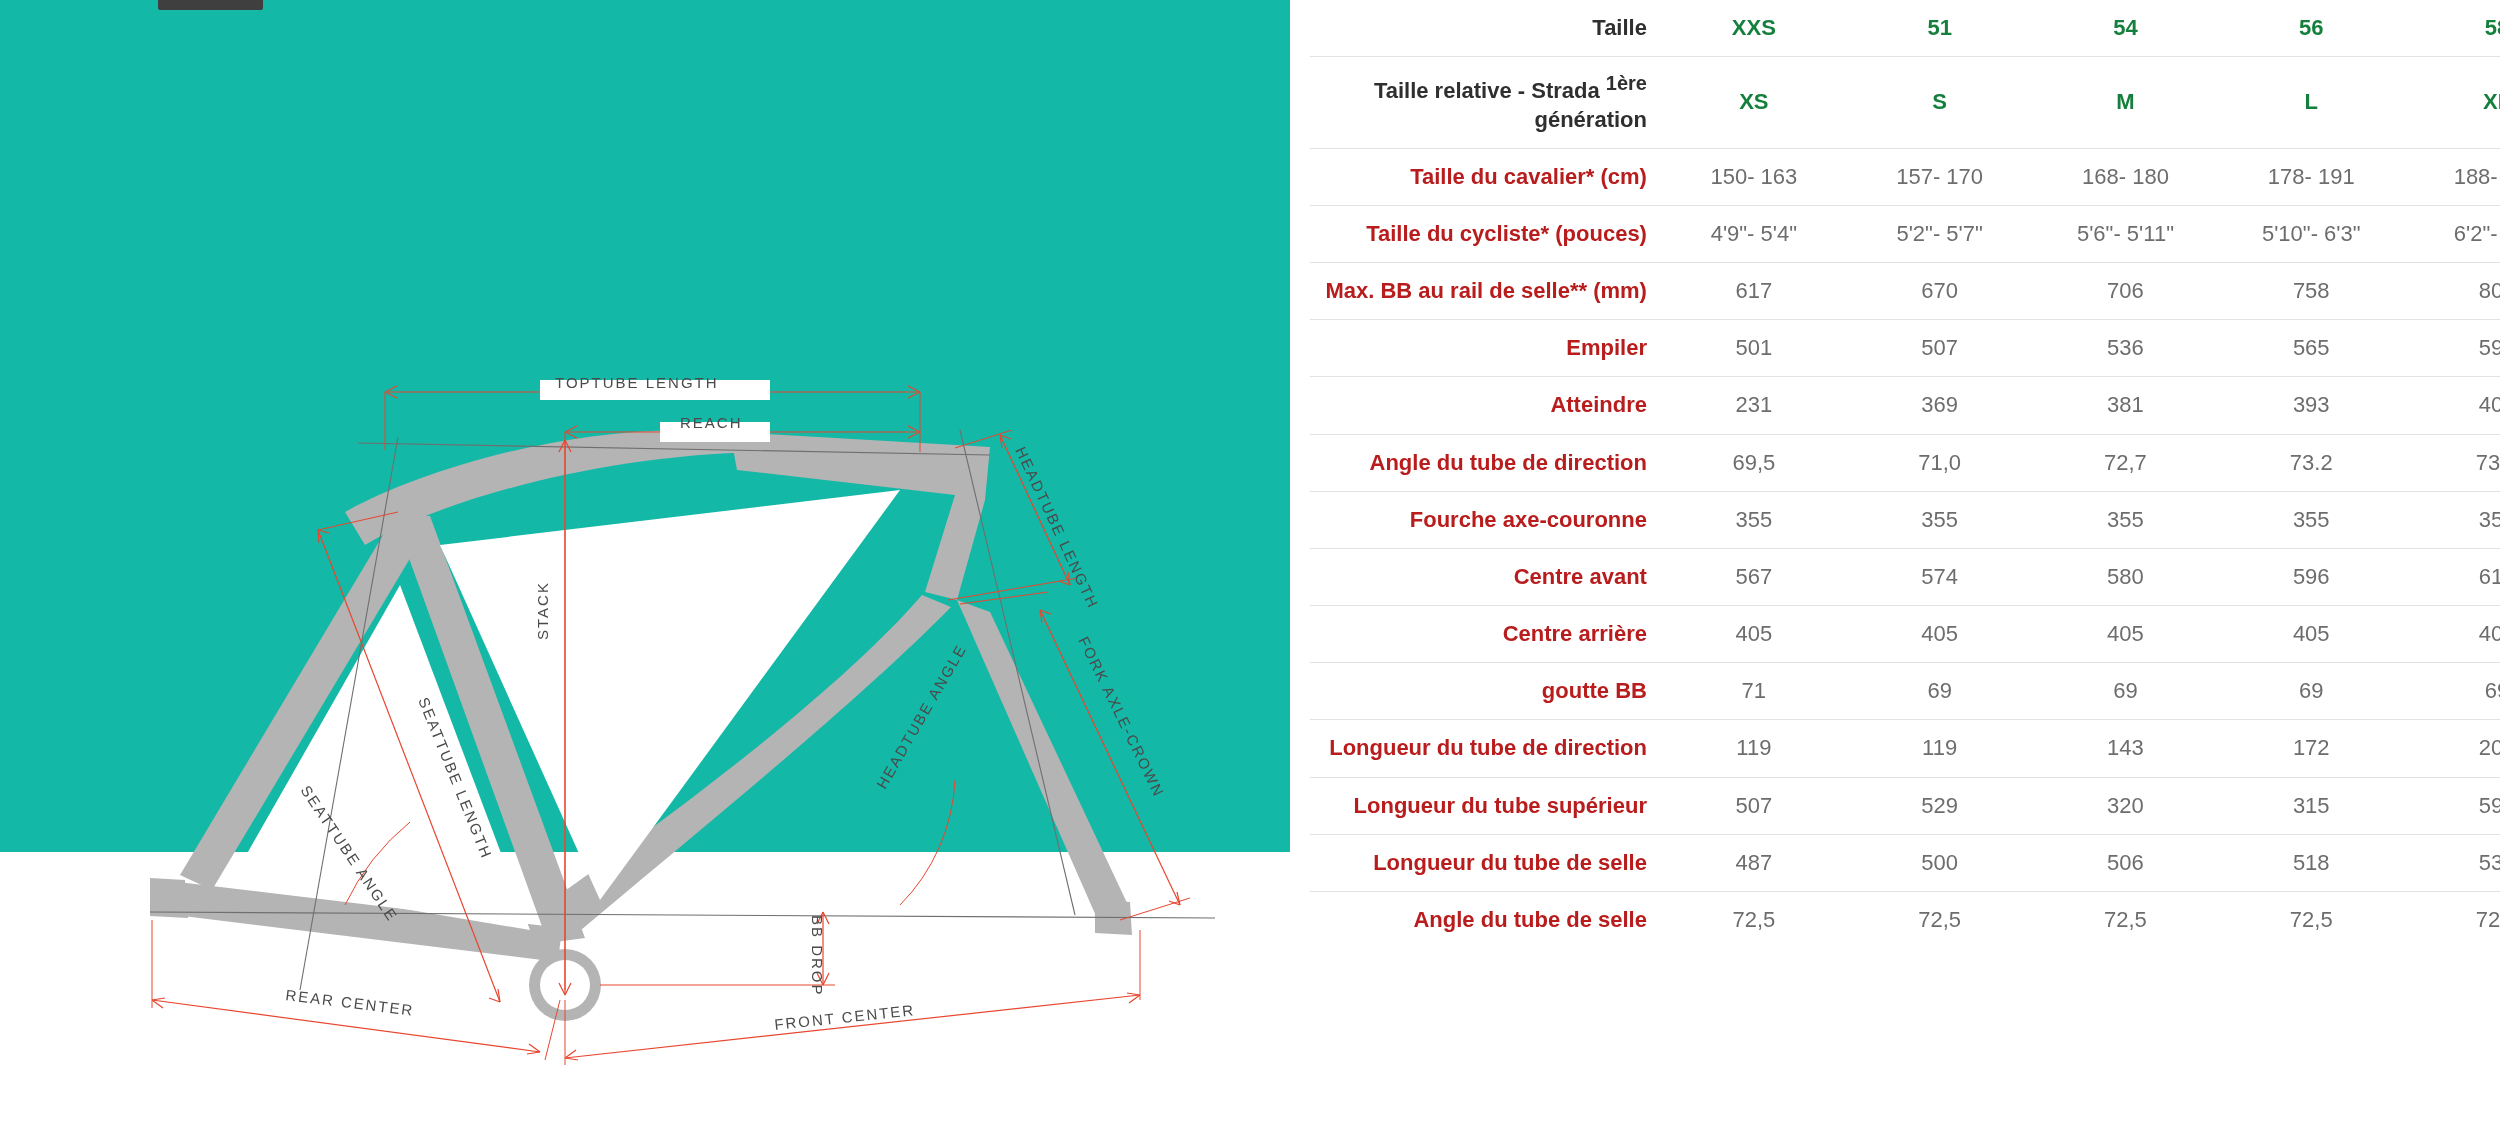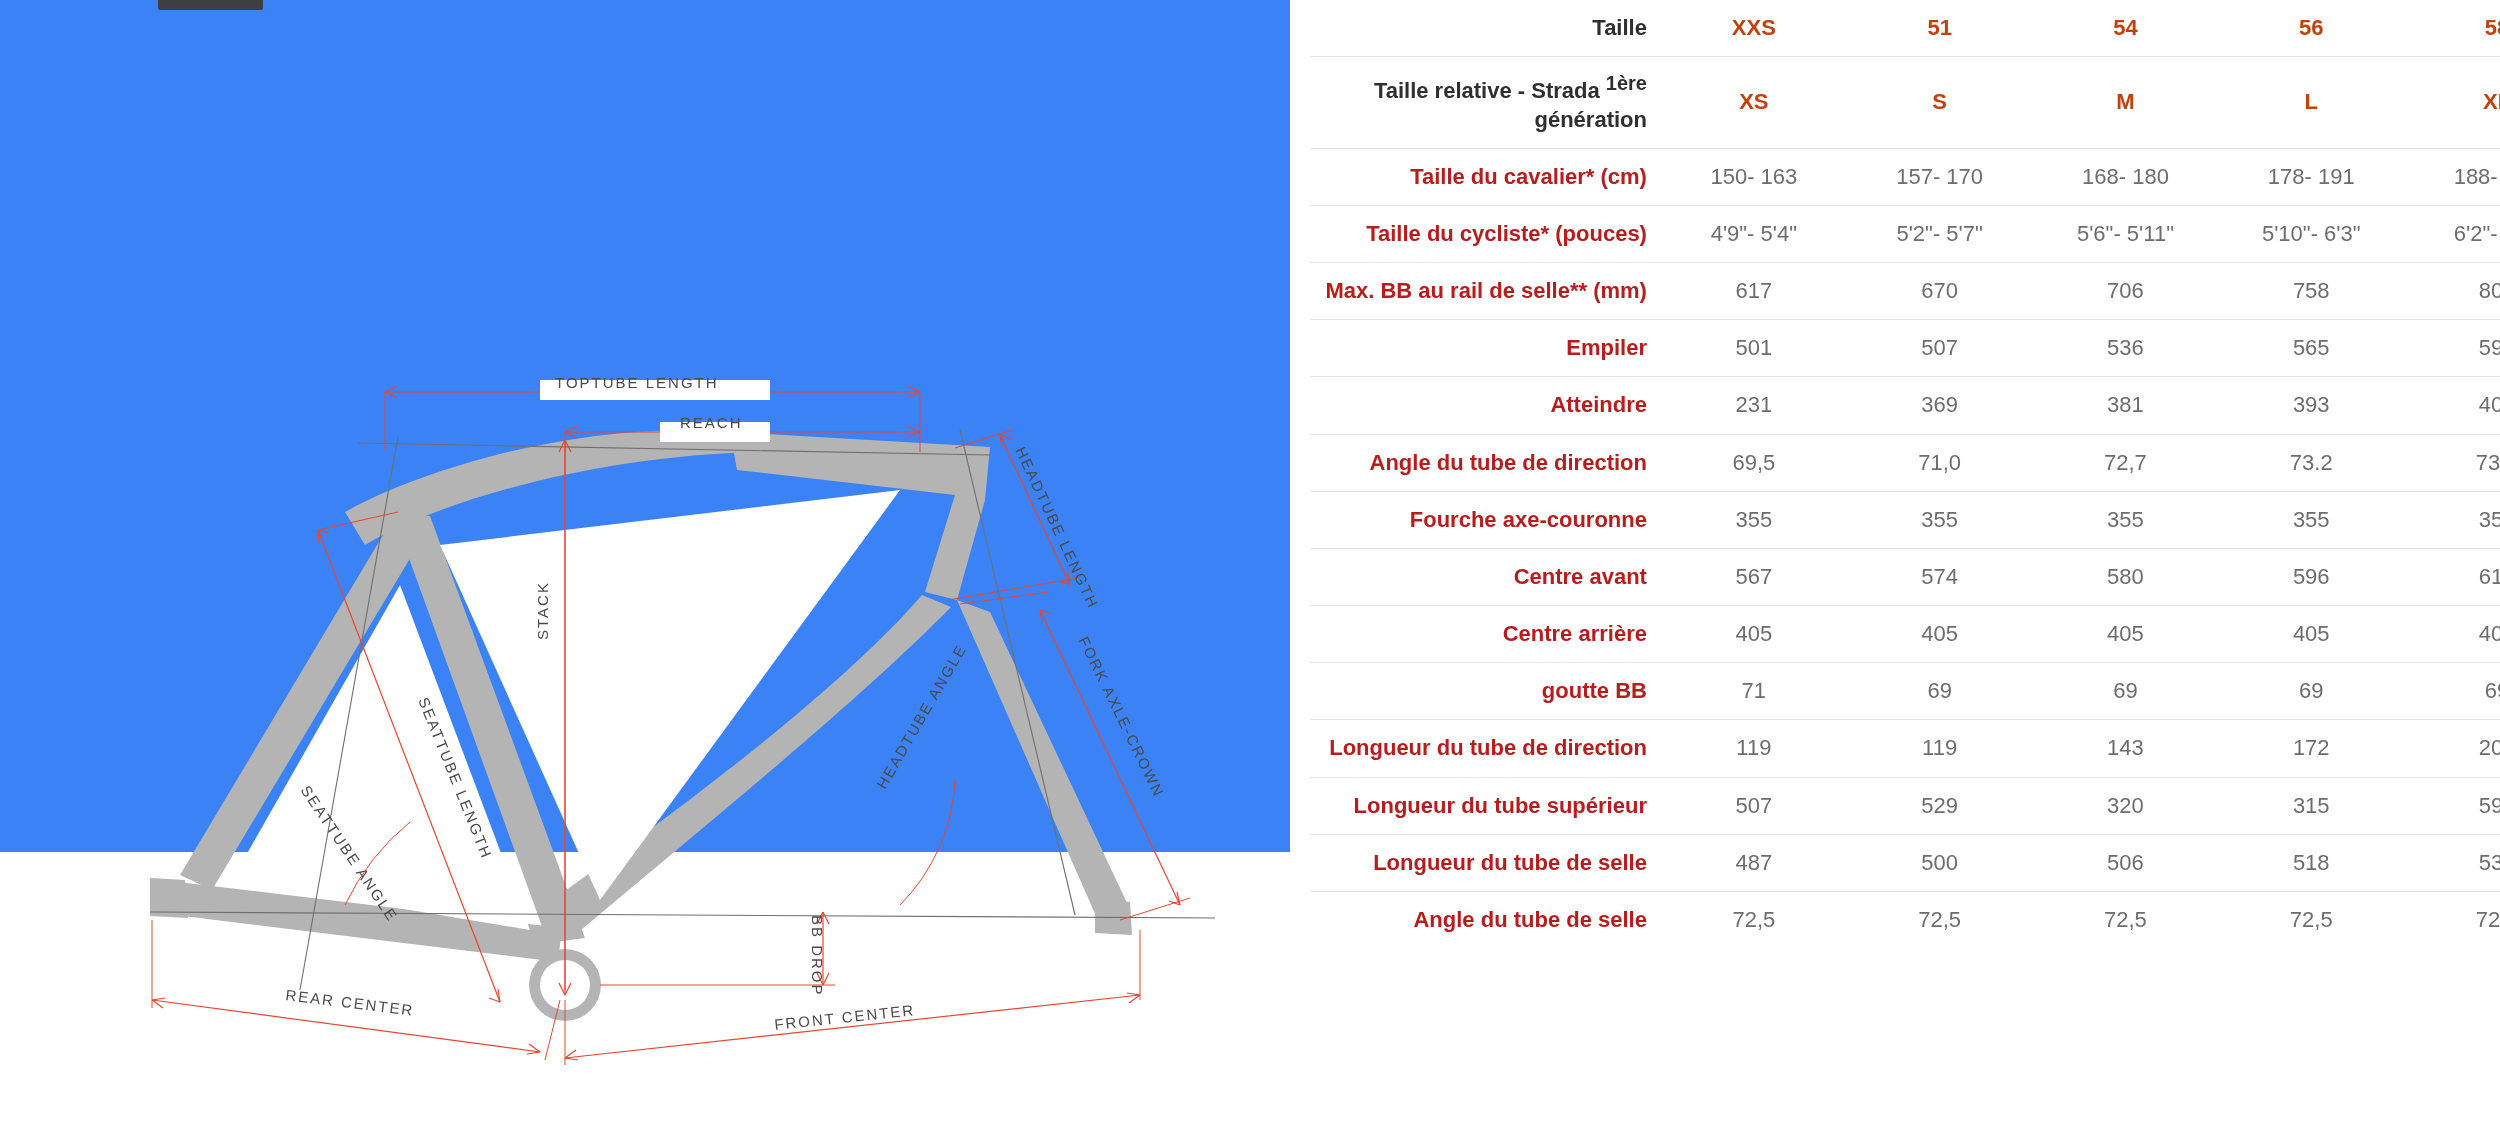--- a/index.html
+++ b/index.html
@@ -19,21 +19,21 @@
     display: flex;
     width: 2500px;
     height: 1143px;
   }
   
   .diagram-pane {
     width: 1290px;
     height: 852px;
     position: relative;
     flex: 0 0 1290px;
-    background: #3b82f6;
+    background: #14b8a6;
   }
   .top-tab {
     position: absolute;
     left: 158px;
     top: -14px;
     width: 105px;
     height: 24px;
     background: #3f3f3f;
     border-radius: 2px;
   }
@@ -75,21 +75,21 @@
     color: #6d6d6d;
     padding: 14px 6px;
     vertical-align: middle;
     line-height: 1.28;
   }
   table.spec tr.head th.row-label,
   table.spec tr.head td.val {
     font-weight: bold;
     color: #2f2f2f;
   }
-  table.spec tr.head td.val { color: #c2410c; }
+  table.spec tr.head td.val { color: #15803d; }
   .sup {
     font-size: 20px;
     vertical-align: super;
   }
   
   .dim-label {
     font-family: "Liberation Sans", sans-serif;
     font-size: 15px;
     fill: #4a4a4a;
     letter-spacing: 2px;

